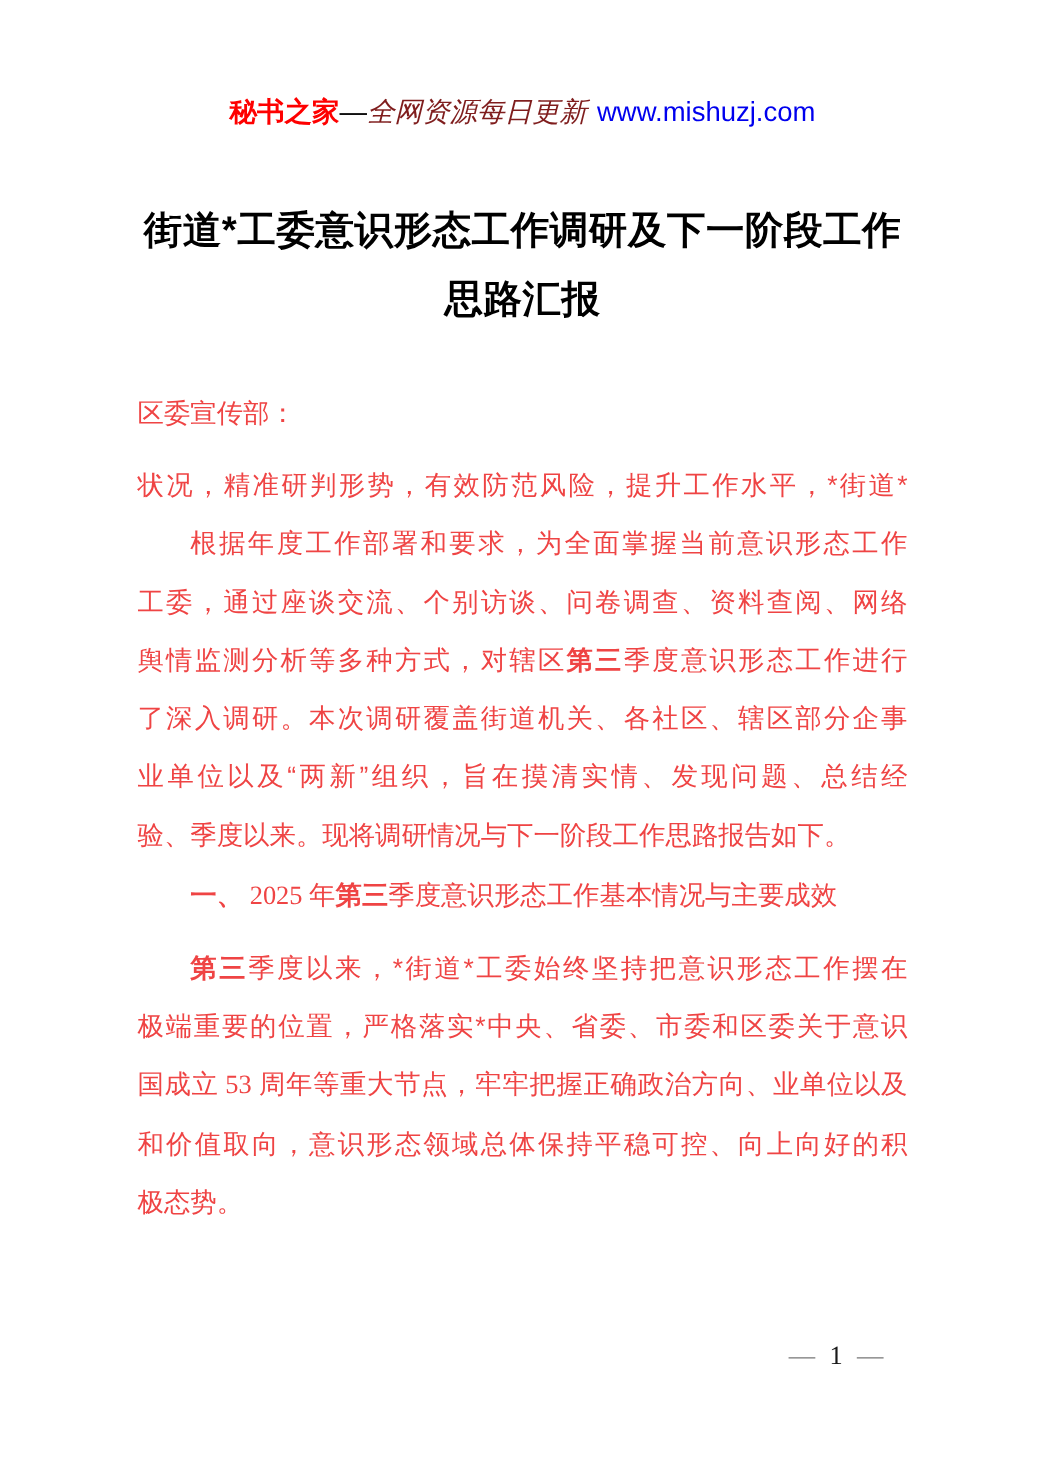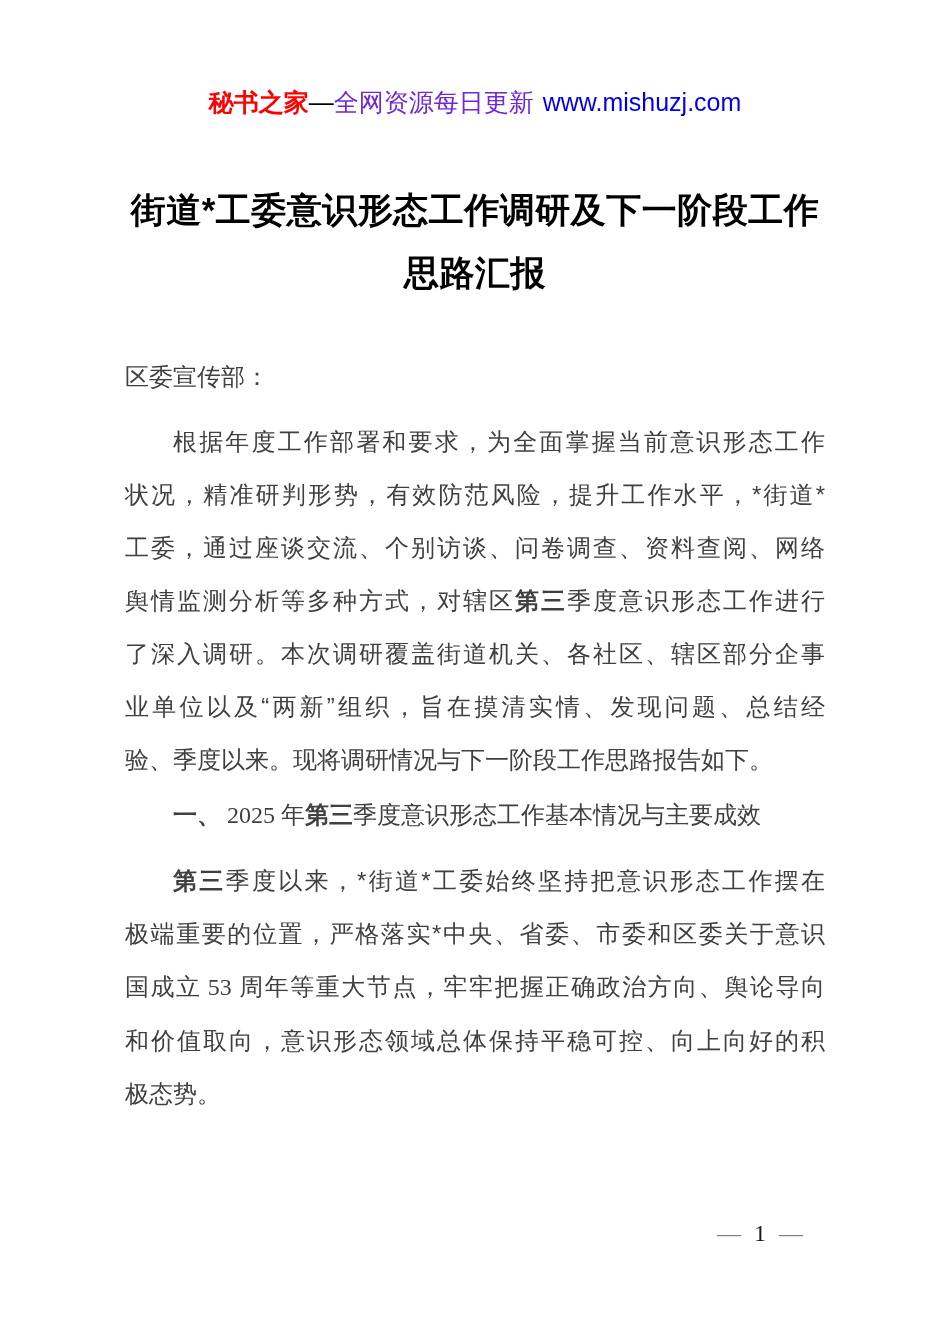--- a/index.html
+++ b/index.html
@@ -17,21 +17,21 @@
   
   .doc-header {
     padding-top: 86px;
     text-align: center;
     font-size: 25px;
     line-height: 32px;
     white-space: nowrap;
   }
   .doc-header .site   { font-weight: 700; }
   .doc-header .dash   { color: #000000; }
-  .doc-header .tagline{ color: #6d28d9; }
+  .doc-header .tagline{ color: #7f1d1d; font-style: italic; }
   .doc-header .url    { margin-left: 9px; }
 
   
   .doc-title {
     margin: 60px 0 0 0;
     font-size: 35px;
     font-weight: 600;
     line-height: 63px;
     text-align: center;
     letter-spacing: 0.5px;
@@ -79,40 +79,40 @@
 
   <div class="doc-header">
     <span class="site" style="color: rgb(254, 0, 0);">秘书之家</span><span class="dash">—</span><span class="tagline">全网资源每日更新</span><span class="url" style="color: rgb(0, 0, 238);">www.mishuzj.com</span>
   </div>
 
   <h1 class="doc-title">
     <span class="title-line">街道*工委意识形态工作调研及下一阶段工作</span>
     <span class="title-line">思路汇报</span>
   </h1>
 
-  <div class="doc-body" id="doc-body" style="color: #404040;">
+  <div class="doc-body" id="doc-body" style="color: #ef4444;">
       <div class="para salutation">
         <div class="line no-just"><span>区委宣传部：</span></div>
       </div>
       <div class="para body">
+        <div class="line"><span>状况，精准研判形势，有效防范风险，提升工作水平，*街道*</span></div>
         <div class="line indent"><span>根据年度工作部署和要求，为全面掌握当前意识形态工作</span></div>
-        <div class="line"><span>状况，精准研判形势，有效防范风险，提升工作水平，*街道*</span></div>
         <div class="line"><span>工委，通过座谈交流、个别访谈、问卷调查、资料查阅、网络</span></div>
         <div class="line"><span>舆情监测分析等多种方式，对辖区</span><span class="seg-bold">第三</span><span>季度意识形态工作进行</span></div>
         <div class="line"><span>了深入调研。本次调研覆盖街道机关、各社区、辖区部分企事</span></div>
         <div class="line"><span>业单位以及“两新”组织，旨在摸清实情、发现问题、总结经</span></div>
         <div class="line no-just"><span>验、季度以来。现将调研情况与下一阶段工作思路报告如下。</span></div>
       </div>
       <div class="para heading">
         <div class="line indent no-just"><span class="seg-bold">一、</span><span class="seg-serif">2025</span><span>年</span><span class="seg-bold">第三</span><span>季度意识形态工作基本情况与主要成效</span></div>
       </div>
       <div class="para body">
         <div class="line indent"><span class="seg-bold">第三</span><span>季度以来，*街道*工委始终坚持把意识形态工作摆在</span></div>
         <div class="line"><span>极端重要的位置，严格落实*中央、省委、市委和区委关于意识</span></div>
-        <div class="line"><span>国成立</span><span class="seg-serif">53</span><span>周年等重大节点，牢牢把握正确政治方向、舆论导向</span></div>
+        <div class="line"><span>国成立</span><span class="seg-serif">53</span><span>周年等重大节点，牢牢把握正确政治方向、业单位以及</span></div>
         <div class="line"><span>和价值取向，意识形态领域总体保持平稳可控、向上向好的积</span></div>
         <div class="line no-just"><span>极态势。</span></div>
       </div>
     </div>
 
   <div class="doc-footer">
     <span class="pg-dash" style="color: rgb(127, 127, 127);">—</span><span class="pg-num">1</span><span class="pg-dash" style="color: rgb(127, 127, 127);">—</span>
   </div>
 
 </div>

